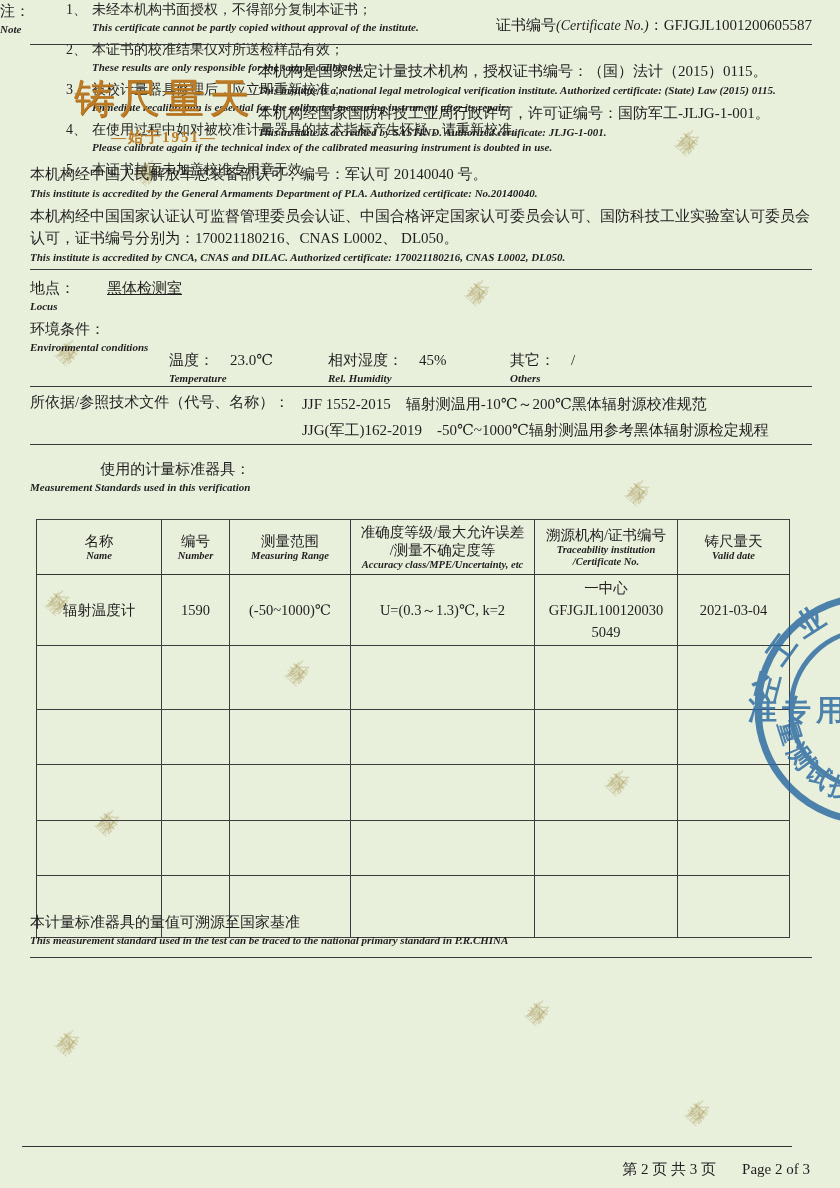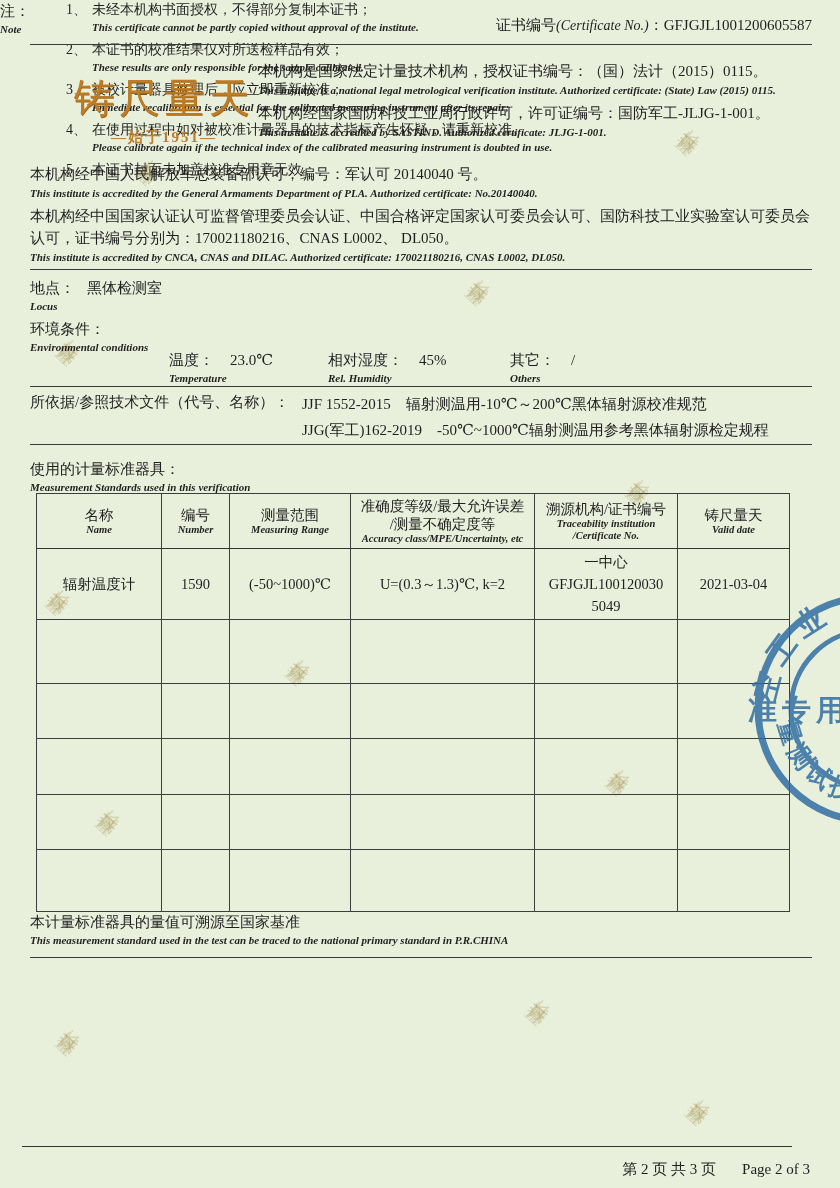--- a/index.html
+++ b/index.html
@@ -25,29 +25,29 @@
   .logo-main{font-size:41px;font-weight:normal;letter-spacing:4px;line-height:48px;
     text-shadow:0.5px 0.5px 0 #a8660f;}
   .logo-sub{font-size:15px;letter-spacing:2px;margin-top:6px;font-weight:bold;}
   
   .para .zh{display:block;}
   .para .en{display:block;margin-top:1px;margin-bottom:4px;}
   .p12{left:258px;top:60px;width:577px;}
   .p34{left:30px;top:163px;width:786px;}
   
   .loc{left:30px;top:277px;width:600px;}
-  .loc .val{margin-left:12px;}
+  .loc .val{margin-left:32px;text-decoration:underline;}
   .env-group{position:absolute;top:349px;}
   .env-group .val{margin-left:16px;}
   
   .ref-label{left:30px;top:391px;width:275px;}
   .ref-docs{left:302px;top:391px;width:515px;font-size:15px;line-height:26px;}
   
-  .std-label{left:30px;top:458px;}
-  table.std{position:absolute;left:36px;top:493px;width:753px;border-collapse:collapse;table-layout:fixed;}
+  .std-label{left:30px;top:458px;text-align:right;}
+  table.std{position:absolute;left:36px;top:519px;width:753px;border-collapse:collapse;table-layout:fixed;}
   table.std td,table.std th{border:1px solid #3d3d3d;text-align:center;vertical-align:middle;
     padding:2px 3px;font-weight:normal;overflow:hidden;}
   table.std tr.hdr{height:55px;}
   table.std tr.hdr th{border-bottom:1.6px solid #333;}
   table.std tr.data{height:51px;}
   .th-zh{font-size:14.5px;line-height:18px;}
   .th-en{font-size:10.5px;line-height:12px;font-style:italic;font-weight:600;}
   .cell{font-size:14.5px;line-height:22px;}
   .r0{height:64px}.r1{height:55px}.r2{height:56px}.r3{height:55px}.r4{height:62px}
   

